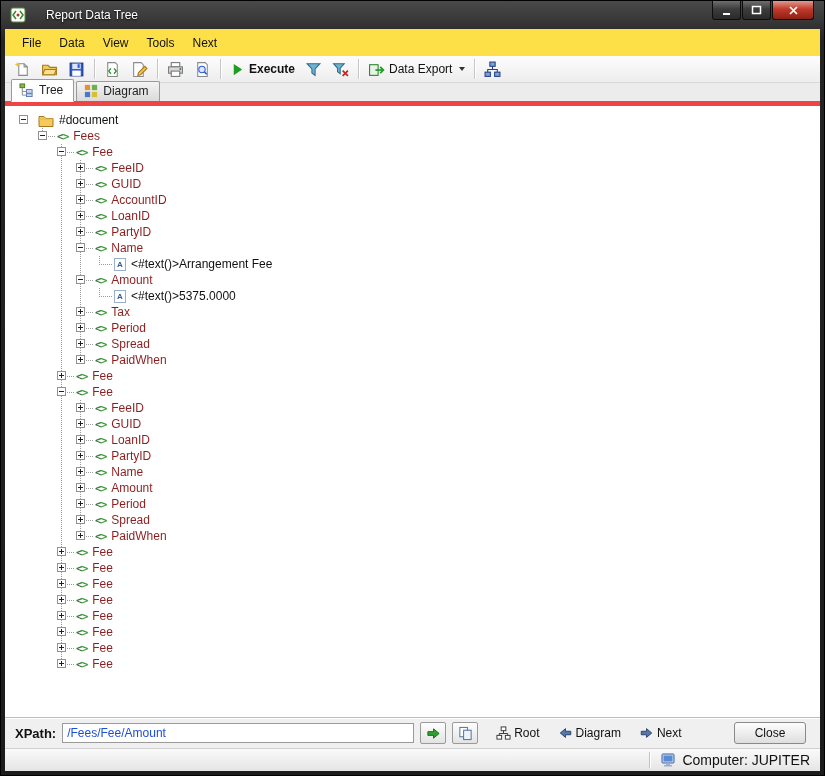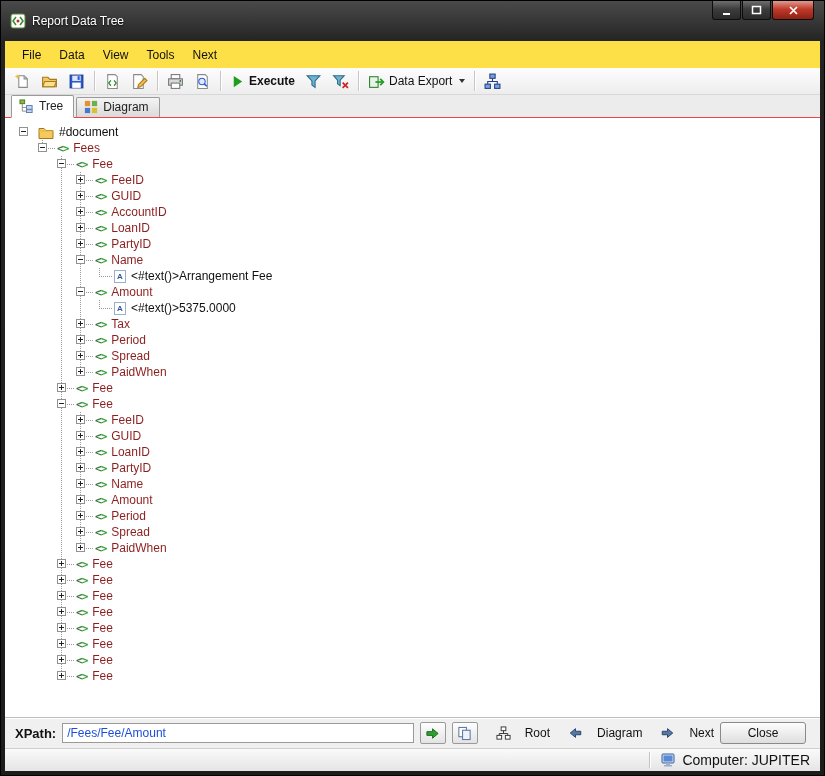--- a/index.html
+++ b/index.html
@@ -3,41 +3,41 @@
 <meta charset="utf-8">
 <style>
   * { margin:0; padding:0; box-sizing:border-box; }
   html,body { background:#8a8a8a; }
   body { font-family:"Liberation Sans", sans-serif; }
 
   .window { width:825px; height:776px; position:relative; display:flex; flex-direction:column;
             background:linear-gradient(#4a4a4a, #242424 40px, #1c1c1c); border:1px solid #000; }
 
   
-  .titlebar { height:40px; display:flex; align-items:center; padding:0 6px 0 9px; gap:6px; color:#fff; font-size:12px; }
+  .titlebar { height:28px; display:flex; align-items:center; padding:0 6px 0 9px; gap:20px; color:#fff; font-size:12px; }
   .title { flex:1; text-shadow:0 1px 2px #000; }
   .winbtns { display:flex; gap:1px; align-self:flex-start; margin-right:4px; }
   .wbtn { width:29px; height:19px; border:1px solid #0d0d0d; border-top:none; border-radius:0 0 3px 3px;
           background:linear-gradient(#6e6e6e, #3c3c3c 45%, #2a2a2a); display:flex; align-items:center; justify-content:center; cursor:default; }
   .wbtn.close { width:42px; background:linear-gradient(#e09a8e, #c13a2a 45%, #8c2014); }
 
   
   .client { flex:1; margin:0 4px 4px; background:#f0f0f0; display:flex; flex-direction:column; min-height:0; }
 
   .menubar { height:27px; display:flex; align-items:center; background:#fde047; padding-left:8px; font-size:12px; color:#111; }
   .menu-item { padding:5px 9px; }
 
   .toolbar { height:27px; display:flex; align-items:center; background:linear-gradient(#fdfdfd, #ededed); padding:0 5px; gap:2px;
              border-bottom:1px solid #d8d8d8; font-size:12px; color:#111; }
   .tbtn { height:23px; min-width:23px; display:flex; align-items:center; justify-content:flex-start; gap:4px; padding:0 4px; border-radius:2px; }
   .tsep { width:1px; height:20px; background:#c6c6c6; box-shadow:1px 0 0 #fff; margin:0 3px; }
   .exec-label { font-weight:bold; }
   .caret { width:0; height:0; border-left:3px solid transparent; border-right:3px solid transparent; border-top:4px solid #333; margin-left:3px; }
 
-  .tabstrip { height:23px; display:flex; align-items:flex-end; padding-left:6px; gap:2px; background:#ececec; border-bottom:1px solid #ef4444; }
+  .tabstrip { height:23px; display:flex; align-items:flex-end; padding-left:6px; gap:2px; background:#ececec; border-bottom:5px solid #ef4444; }
   .tab { display:flex; align-items:center; gap:5px; font-size:12px; height:20px; padding:2px 10px 3px 7px;
          border:1px solid #9a9a9a; border-bottom:none; border-radius:2px 2px 0 0; background:linear-gradient(#f4f4f4, #dadada); color:#222; }
   .tab.selected { background:#fff; height:23px; margin-bottom:-1px; border-bottom:1px solid #fff; z-index:2; }
 
   
   .treeview { flex:1; background:#fff; overflow:hidden; padding:6px 0 0 14px; }
   .row { height:16px; display:flex; align-items:center; font-size:12px; color:#111; white-space:nowrap; }
   .ind { width:19px; height:16px; position:relative; flex:none; }
   .ind.g::before { content:''; position:absolute; left:4px; top:0; height:16px; width:1px;
                    background-image:repeating-linear-gradient(to bottom,#9a9a9a 0 1px, transparent 1px 2px); }
@@ -57,22 +57,22 @@
   .lbl.el { color:var(--element-text, #8b1f1f); }
 
   
   .xpathbar { height:31px; background:#f0f0f0; border-top:1px solid #bcbcbc; box-shadow:inset 0 1px 0 #fff;
               display:flex; align-items:center; padding:0 10px; gap:6px; font-size:12px; color:#111; }
   .xpath-label { font-weight:bold; font-size:13px; }
   .xpath-input { width:352px; height:20px; border:1px solid #9a9a9a; background:#fff; font-family:"Liberation Sans", sans-serif;
                  font-size:12px; padding:0 4px; color:#1d4ed8; }
   .sq-btn { width:26px; height:22px; border:1px solid #9a9a9a; border-radius:2px; background:linear-gradient(#fefefe, #e3e3e3);
             display:flex; align-items:center; justify-content:center; }
-  .nav-link { display:flex; align-items:center; gap:14px; margin-left:12px; cursor:default; }
-  .close-btn { margin-left:auto; margin-right:4px; width:86px; height:22px; border:1px solid #8a8a8a; border-radius:3px;
+  .nav-link { display:flex; align-items:center; gap:3px; margin-left:12px; cursor:default; }
+  .close-btn { margin-left:auto; margin-right:4px; width:72px; height:22px; border:1px solid #8a8a8a; border-radius:3px;
                background:linear-gradient(#fdfdfd, #dedede); font-family:"Liberation Sans", sans-serif; font-size:12px; color:#111; }
 
   
   .statusbar { height:23px; background:linear-gradient(#fafafa, #e5e5e5); border-top:1px solid #d0d0d0;
                display:flex; align-items:center; justify-content:flex-end; padding:0 10px; font-size:14px; color:#111; gap:5px; }
   .status-sep { width:1px; height:16px; background:#c4c4c4; box-shadow:1px 0 0 #fff; margin-right:6px; }
 </style>
 </head>
 <body>
 

